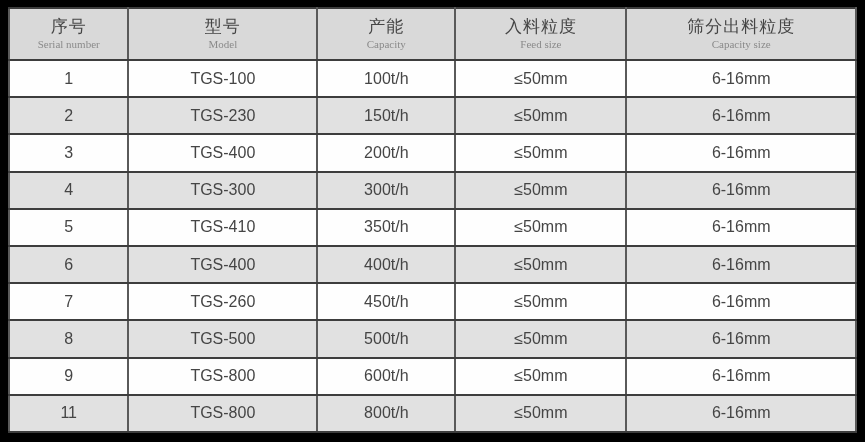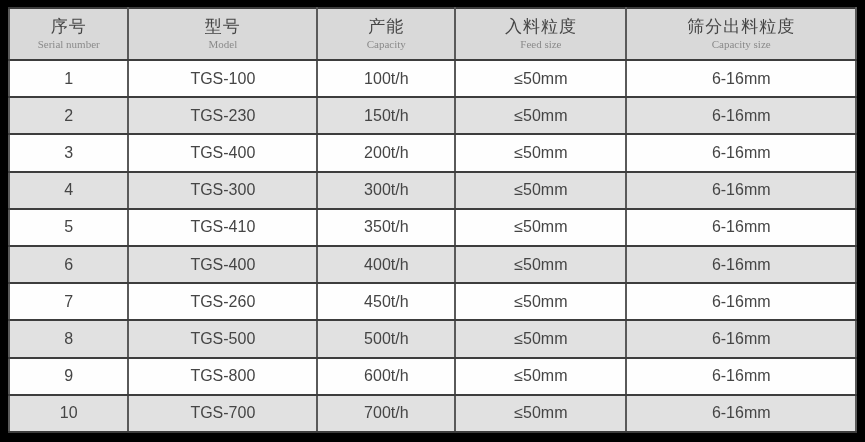--- a/index.html
+++ b/index.html
@@ -170,23 +170,23 @@
   </tr>
 
   <tr>
     <td>9</td>
     <td>TGS-800</td>
     <td>600t/h</td>
     <td>≤50mm</td>
     <td>6-16mm</td>
   </tr>
 
+
   <tr>
-    <td>10</td>
-    <td>TGS-700</td>
-    <td>700t/h</td>
+    <td>11</td>
+    <td>TGS-800</td>
+    <td>800t/h</td>
     <td>≤50mm</td>
     <td>6-16mm</td>
   </tr>
-
 </tbody>
   </table>
 </div>
 
 </body></html>

